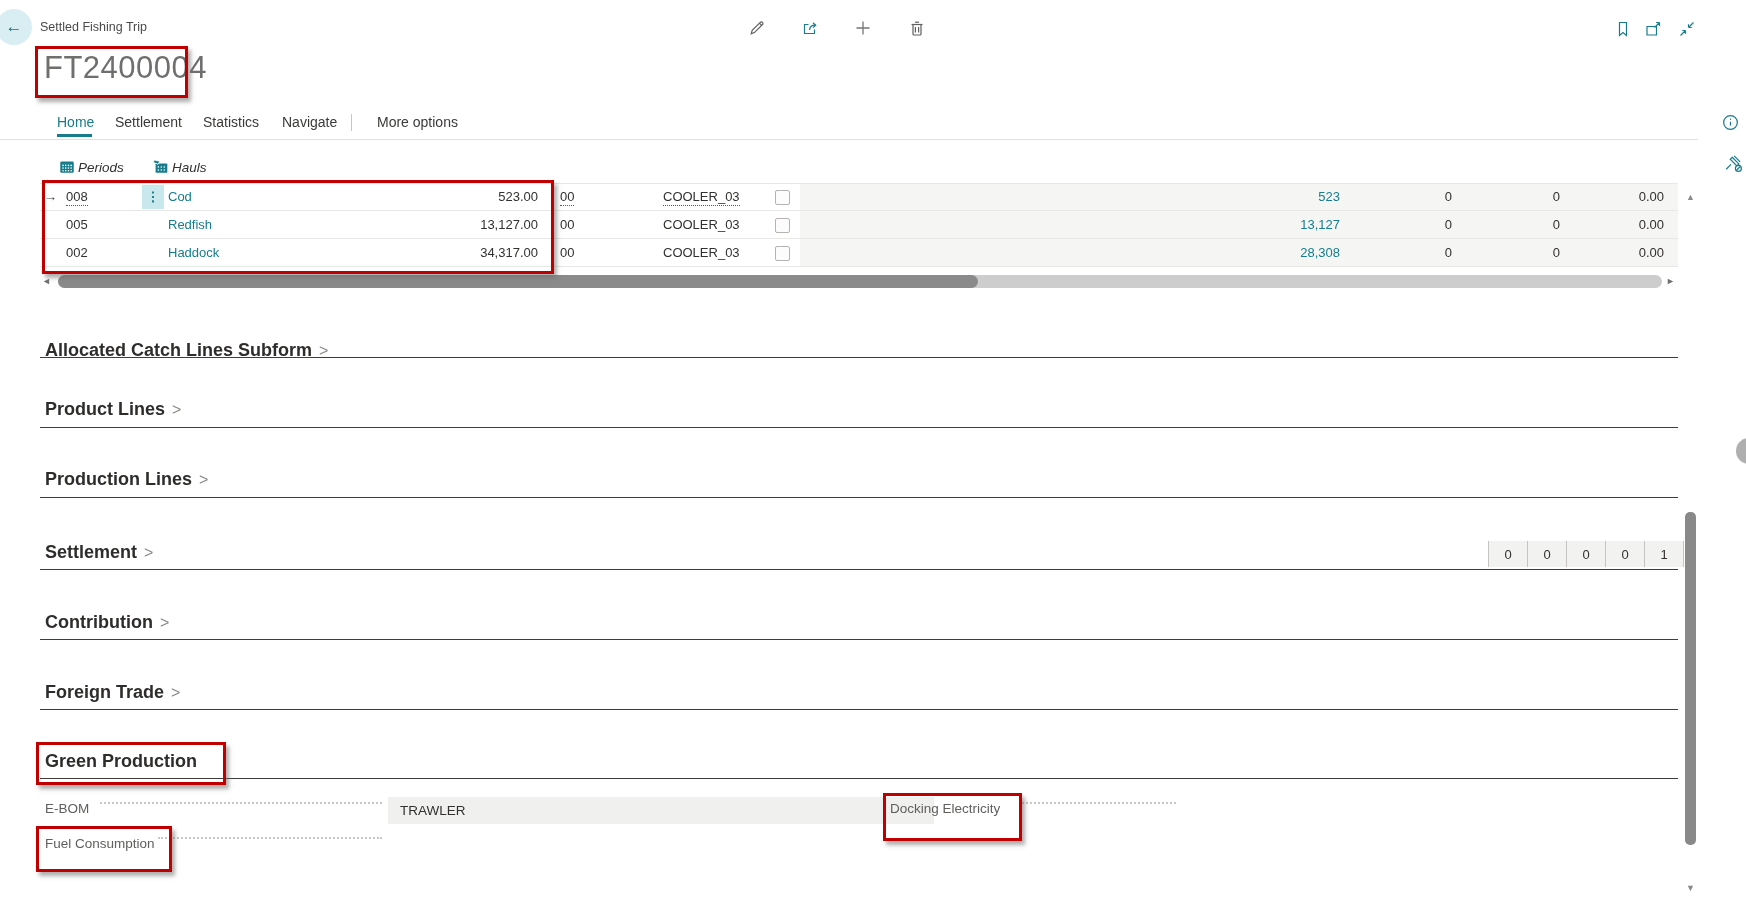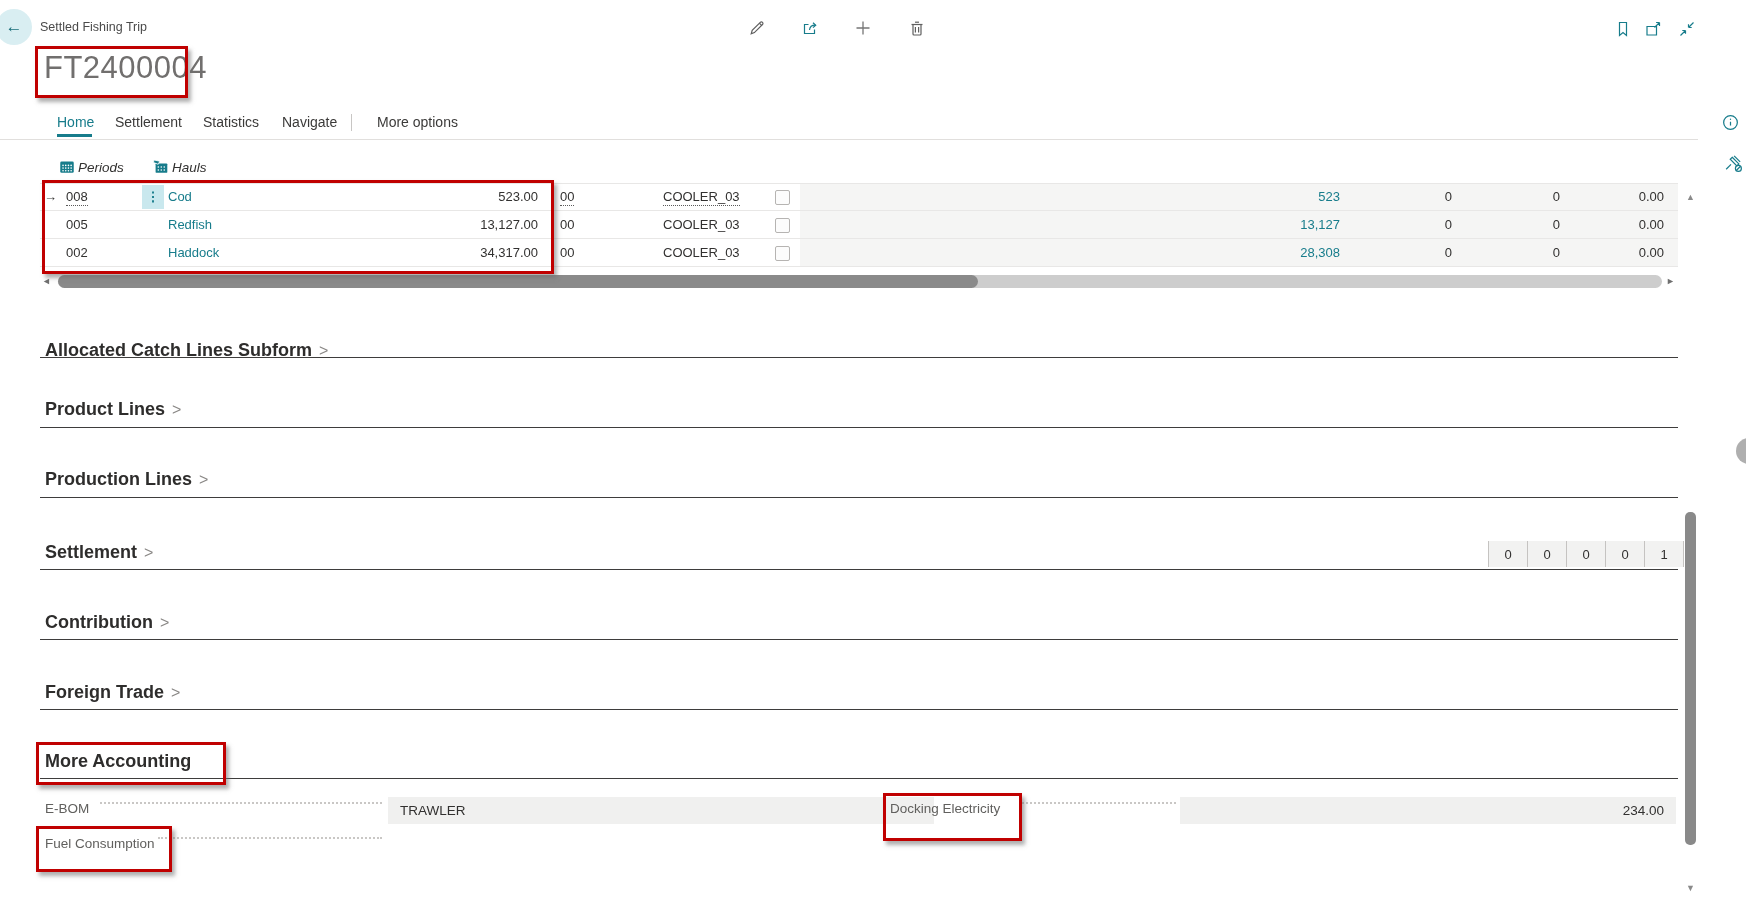--- a/index.html
+++ b/index.html
@@ -264,30 +264,29 @@
     <div class="tile">1</div>
   </div>
   <div class="abs sec-divider" style="top:569px;"></div>
 
   <div class="abs sec-header" style="top:612px;"><span>Contribution</span><span class="sec-chevron">&gt;</span></div>
   <div class="abs sec-divider" style="top:639px;"></div>
 
   <div class="abs sec-header" style="top:682px;"><span>Foreign Trade</span><span class="sec-chevron">&gt;</span></div>
   <div class="abs sec-divider" style="top:709px;"></div>
 
-  <div class="abs sec-header" style="top:751px;"><span>More Accounting</span></div>
+  <div class="abs sec-header" style="top:751px;"><span>Green Production</span></div>
   <div class="abs sec-divider" style="top:778px;"></div>
 
   <div class="abs fld-label" style="left:45px;top:801px;">E-BOM</div>
   <div class="abs leader" style="left:100px;top:800px;width:282px;"></div>
   <div class="abs fld" style="left:388px;top:797px;width:546px;"><span class="pl">TRAWLER</span></div>
 
   <div class="abs fld-label" style="left:890px;top:801px;">Docking Electricity</div>
   <div class="abs leader" style="left:1022px;top:800px;width:154px;"></div>
-  <div class="abs fld right" style="left:1180px;top:797px;width:484px;">234.00</div>
 
   <div class="abs fld-label" style="left:45px;top:836px;">Fuel Consumption</div>
   <div class="abs leader" style="left:158px;top:835px;width:224px;"></div>
 
   <div class="abs scroll-arrow" style="left:1686px;top:191px;color:#8A8A8A;">▲</div>
   <div class="abs vs-thumb"></div>
   <div class="abs scroll-arrow" style="left:1686px;top:882px;color:#8A8A8A;">▼</div>
 
   <div class="abs edge-circle"></div>
 

